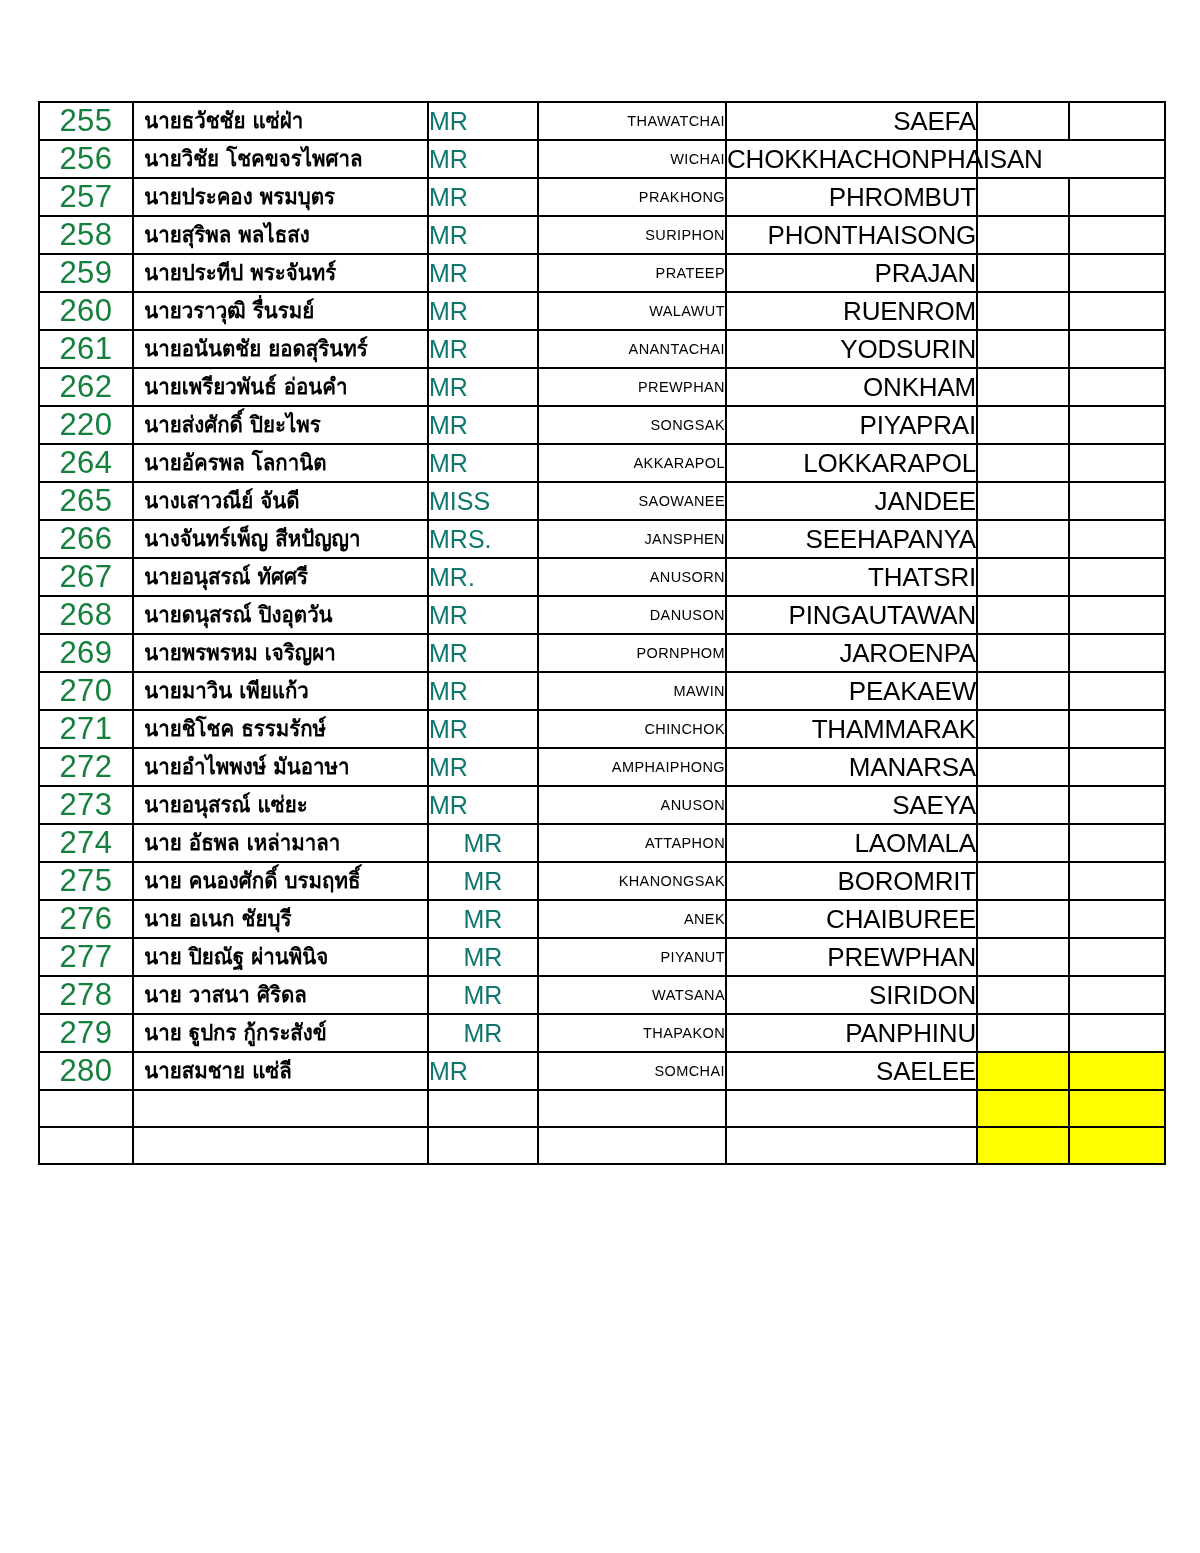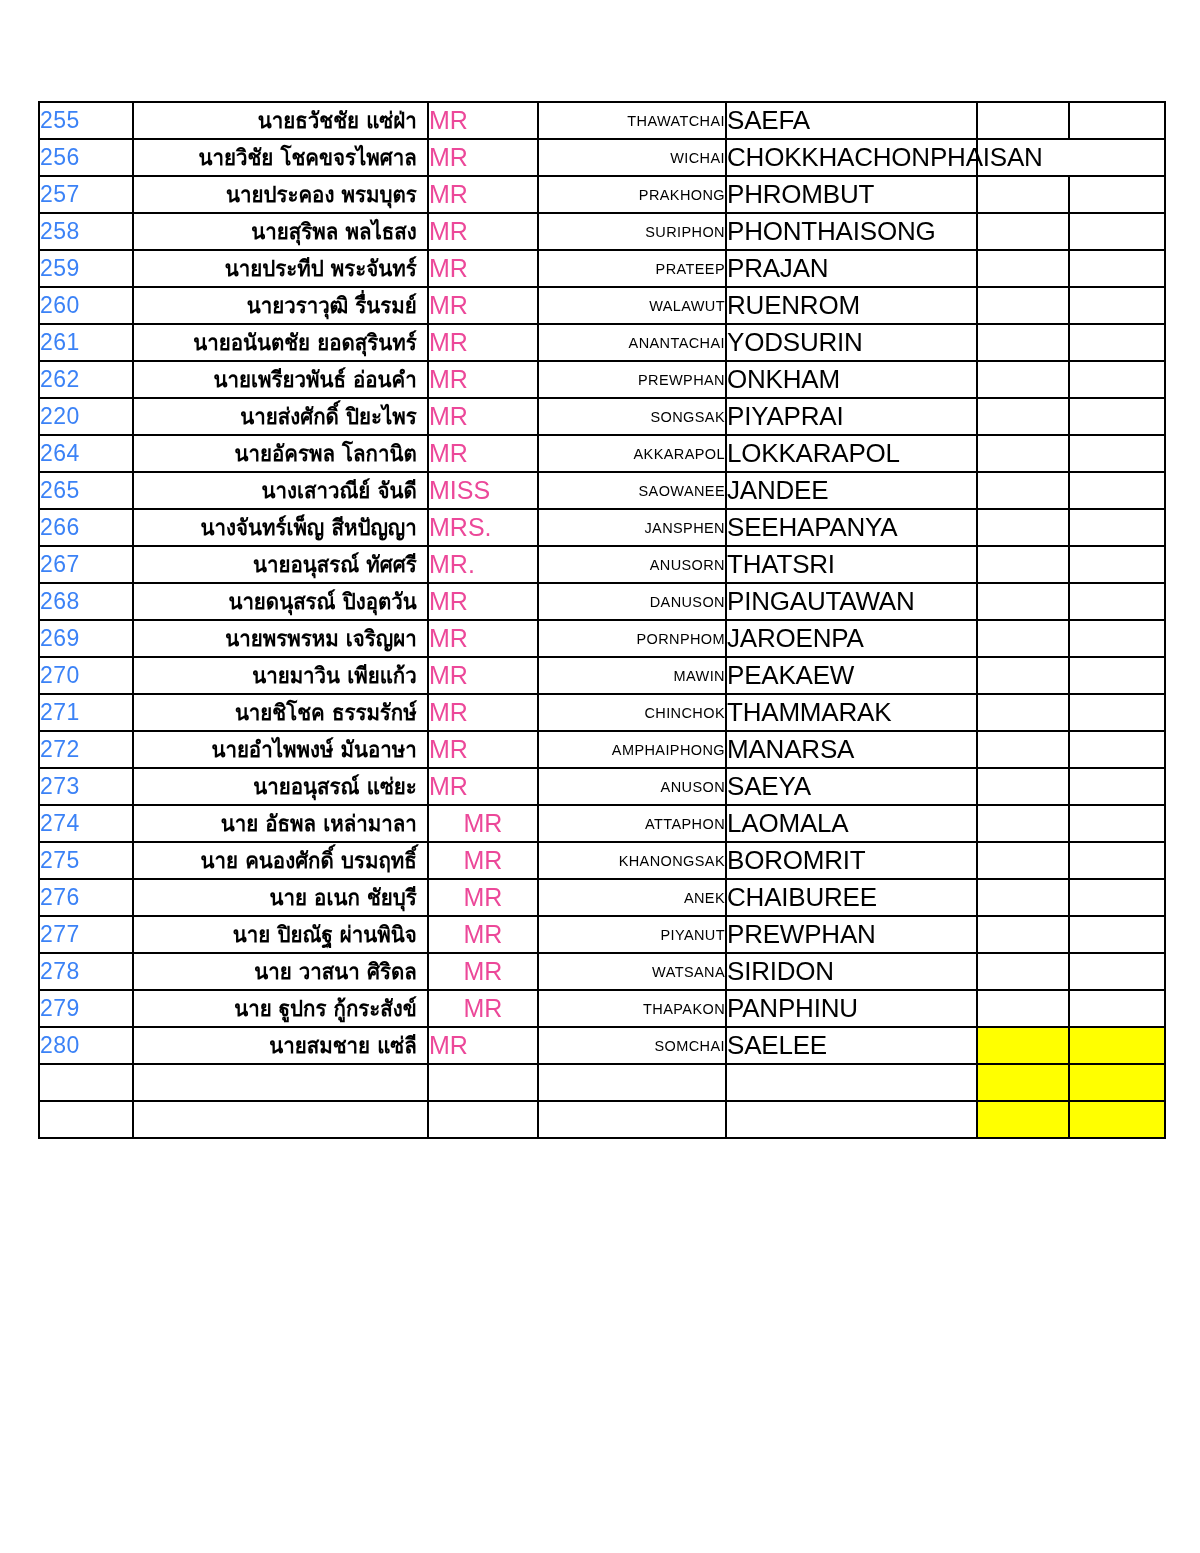--- a/index.html
+++ b/index.html
@@ -37,61 +37,61 @@
   
   col.c-no     { width: 94px;  }
   col.c-thai   { width: 295px; }
   col.c-title  { width: 110px; }
   col.c-first  { width: 188px; }
   col.c-last   { width: 251px; }
   col.c-x1     { width: 92px;  }
   col.c-x2     { width: 96px;  }
 
   .cell-no {
+    text-align: center;
+    font-size: 31px;
+    color: #15803d;
+    letter-spacing: 0.5px;
+  }
+
+  .cell-thai {
     text-align: left;
-    font-size: 23px;
-    color: #3b82f6;
-    letter-spacing: 0.5px;
-  }
-
-  .cell-thai {
-    text-align: right;
     font-size: 22px;
     font-weight: 700;
     color: #000;
     font-family: "DejaVu Sans", "Liberation Sans", sans-serif;
     line-height: 1;
   }
   .cell-thai .thai-inner {
     display: block;
     transform: scaleX(0.93);
     transform-origin: center center;
   }
 
   .cell-title {
     text-align: left;
     padding-left: 3px;
     font-size: 25px;
-    color: #ec4899;
+    color: #0f766e;
   }
   .cell-title.ctr {
     text-align: center;
     padding-left: 0;
   }
 
   .cell-first {
     text-align: right;
     font-size: 14.5px;
     color: #000;
     letter-spacing: 0.4px;
     font-family: "Liberation Sans", sans-serif;
   }
 
   .cell-last {
-    text-align: left;
+    text-align: right;
     padding-left: 4px;
     font-size: 26px;
     color: #000;
     letter-spacing: -0.2px;
     position: relative;
   }
   .cell-last .ovf {
     display: inline-block;
     white-space: nowrap;
   }

